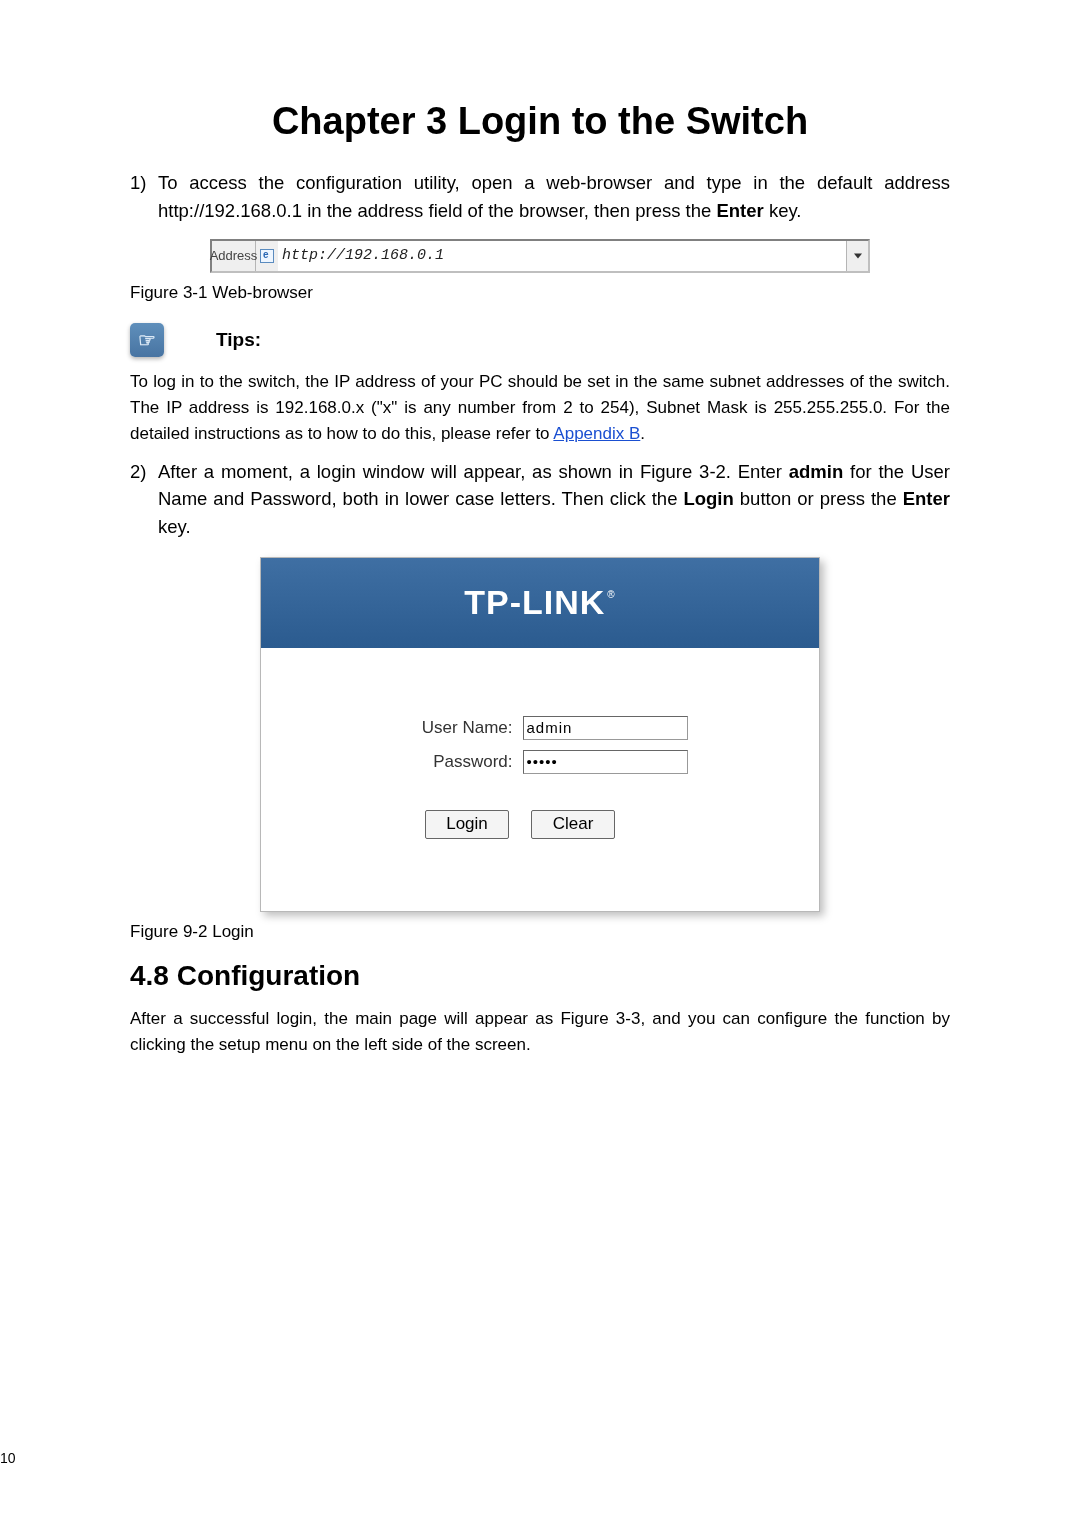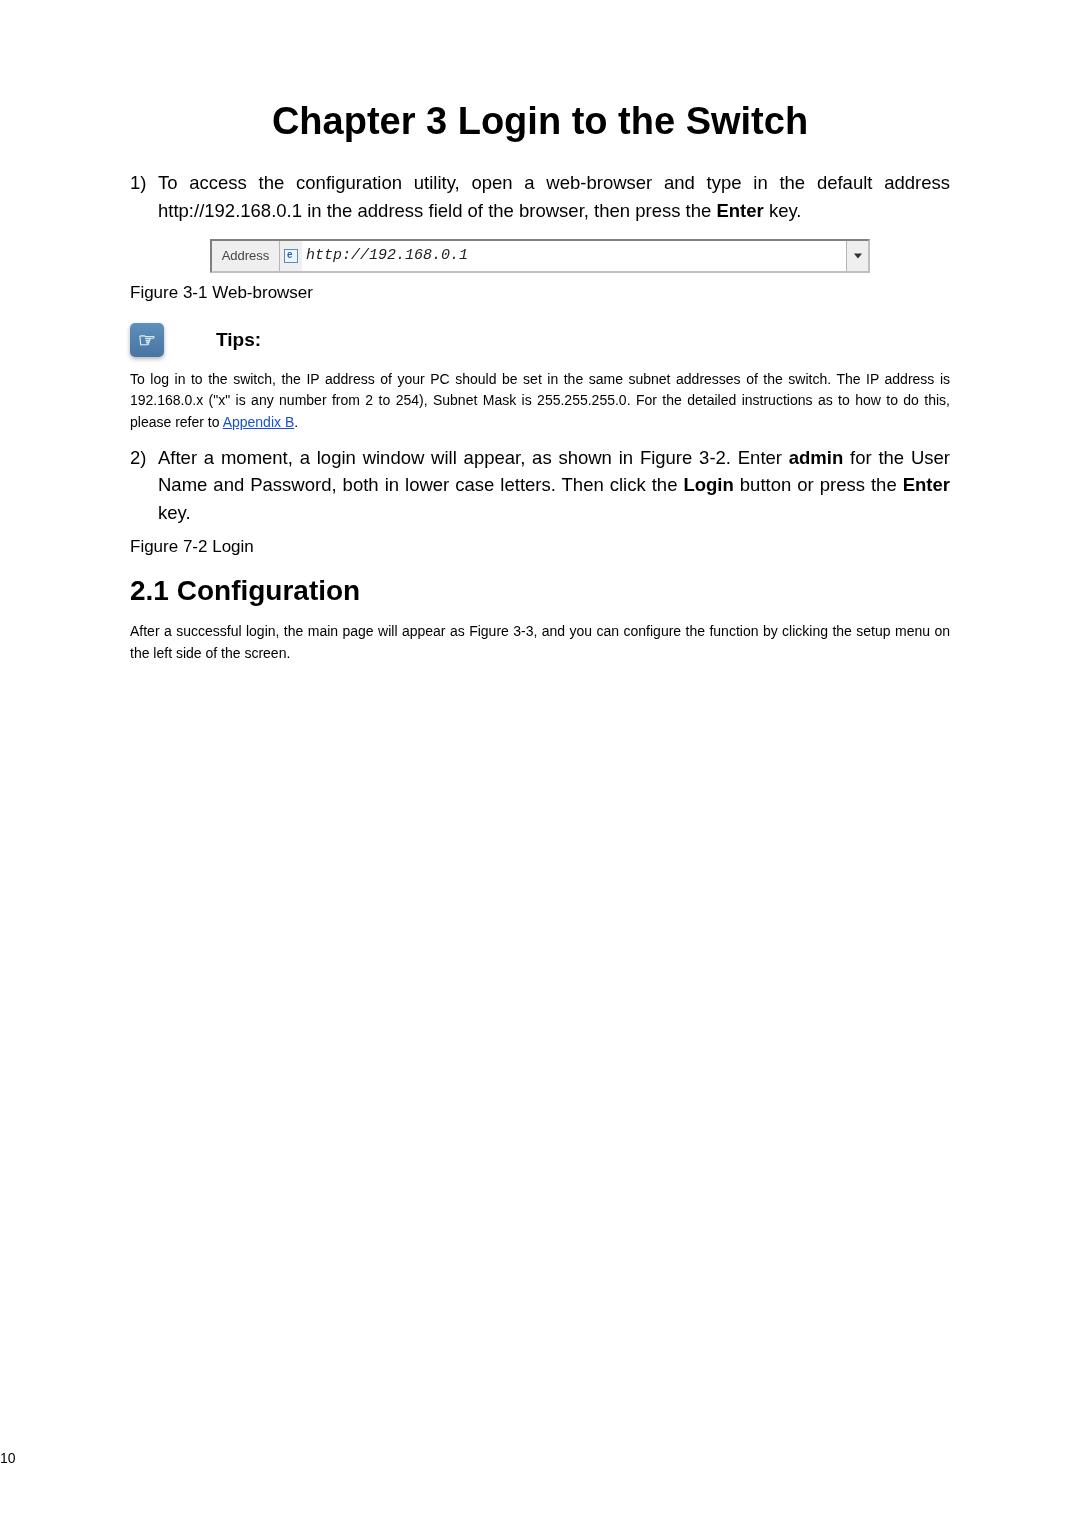--- a/index.html
+++ b/index.html
@@ -7,31 +7,31 @@
   .page { padding: 100px 130px 0 130px; }
   .chapter-title { text-align: center; font-size: 38px; font-weight: bold; margin-bottom: 26px; }
   .section-title { font-size: 28px; font-weight: bold; margin: 10px 0 14px 0; }
   .list-item { display: flex; margin-bottom: 8px; font-size: 18.5px; line-height: 1.5; text-align: justify; }
   .list-num { width: 28px; flex-shrink: 0; }
   .list-body { flex: 1; }
   .bold { font-weight: bold; }
   .fig-caption { text-align: left; font-size: 17px; margin: 10px 0 18px 0; }
   .addr-bar-wrap { margin: 14px 0 4px 80px; }
   .addr-bar-outer { width: 660px; height: 34px; border: 2px solid #bfbfbf; border-top-color:#808080; border-left-color:#808080; background:#efefef; display:flex; align-items:stretch; }
-  .addr-label { width:68px; font-size:13px; display:flex; align-items:center; justify-content:center; border-right:1px solid #b5b5b5; background:#efefef; color:#444; }
+  .addr-label { width:44px; font-size:13px; display:flex; align-items:center; justify-content:center; border-right:1px solid #b5b5b5; background:#efefef; color:#444; }
   .addr-icon { width:22px; display:flex; align-items:center; justify-content:center; }
   .addr-icon span { width:14px; height:14px; background:#eef6ff; border:1px solid #5a8bbf; position:relative; display:inline-block;}
   .addr-icon span::after { content:"e"; position:absolute; font-size:10px; font-weight:bold; color:#2b68b4; left:2px; top:-1px;}
   .addr-input { flex:1; background:#fff; border:none; font-family:"Courier New",monospace; font-size:15px; padding:2px 4px; color:#222;font-style:italic; }
   .addr-dd { width:22px; background:#efefef; border-left:1px solid #b5b5b5; display:flex; align-items:center; justify-content:center; }
   .addr-dd svg { width:8px; height:8px; }
   .tips-row { display:flex; align-items:center; gap:10px; margin: 20px 0 12px 0; }
   .tips-icon { width:34px; height:34px; border-radius:5px; background:linear-gradient(#5f8fbb,#4874a2); display:flex; align-items:center; justify-content:center; color:#dbe9f6; font-size:20px; font-weight:bold; box-shadow:0 2px 4px rgba(0,0,0,.3); }
   .tips-label { font-weight:bold; font-size:19px;margin-left:42px; }
-  .para { font-size:14px; line-height:1.55; text-align:justify; margin-bottom:10px; }
+  .para { font-size:17px; line-height:1.55; text-align:justify; margin-bottom:10px; }
   .link { color:#1a4fd1; text-decoration:underline; }
   .login-box-wrap { display:flex; justify-content:center; margin:16px 0 2px 0; }
   .login-box { width:560px; height:355px; border:1px solid #b8b8b8; box-shadow:4px 4px 8px rgba(0,0,0,.25); background:#fff; }
   .login-header { height:90px; background:linear-gradient(#3f6fa3,#2b5b8f); display:flex; align-items:center; justify-content:center; }
   .login-logo { color:#fff; font-weight:900; font-size:34px; letter-spacing:1px; font-family:Arial,sans-serif; display:flex; align-items:flex-start; }
   .login-logo sup { font-size:10px; margin-left:2px; margin-top:6px; font-weight:normal; }
   .login-form { padding: 68px 0 0 0; display:flex; flex-direction:column; align-items:center; }
   .form-row { display:flex; align-items:center; margin-bottom:10px; }
   .form-label { width:130px; text-align:right; font-size:17px; color:#333; padding-right:10px; }
   .form-input { width:165px; height:24px; border:1px solid #999; border-top-color:#666; border-left-color:#666; font-size:15px; padding:1px 3px; background:#fff; color:#000; font-family:Arial,sans-serif; letter-spacing:1px; }
@@ -82,22 +82,46 @@
     <span>To log in to the switch, the IP address of your PC should be set in the same subnet addresses of the switch. The IP address is 192.168.0.x ("x" is any number from 2 to 254), Subnet Mask is 255.255.255.0. For the detailed instructions as to how to do this, please refer to </span><a class="link">Appendix B</a><span>.</span>
   </p>
 
   <div class="list-item">
     <div class="list-num">2)</div>
     <div class="list-body">
       <span>After a moment, a login window will appear, as shown in Figure 3-2. Enter </span><span class="bold">admin</span><span> for the User Name and Password, both in lower case letters. Then click the </span><span class="bold">Login</span><span> button or press the </span><span class="bold">Enter</span><span> key.</span>
     </div>
   </div>
 
+  <div class="login-box-wrap">
+    <div class="login-box">
+      <div class="login-header">
+        <div class="login-logo">
+          <span>TP-LINK</span>
+              <sup>®</sup>
+        </div>
+      </div>
+      <div class="login-form">
+        <div class="form-row">
+          <div class="form-label">User Name:</div>
+          <input class="form-input" value="admin" style="">
+        </div>
+        <div class="form-row">
+          <div class="form-label">Password:</div>
+          <input class="form-input" value="•••••" style="">
+        </div>
+        <div class="btn-row">
+          <button class="btn">Login</button>
+          <button class="btn">Clear</button>
+        </div>
+      </div>
+    </div>
+  </div>
 
-  <div class="fig-caption">Figure 7-2 Login</div>
+  <div class="fig-caption">Figure 9-2 Login</div>
 
-  <h2 class="section-title">2.1  Configuration</h2>
+  <h2 class="section-title">4.8  Configuration</h2>
 
   <p class="para">After a successful login, the main page will appear as Figure 3-3, and you can configure the function by clicking the setup menu on the left side of the screen.</p>
 
 </div>
 <div class="pg-num">10</div>
 </div>
 
 </body></html>

